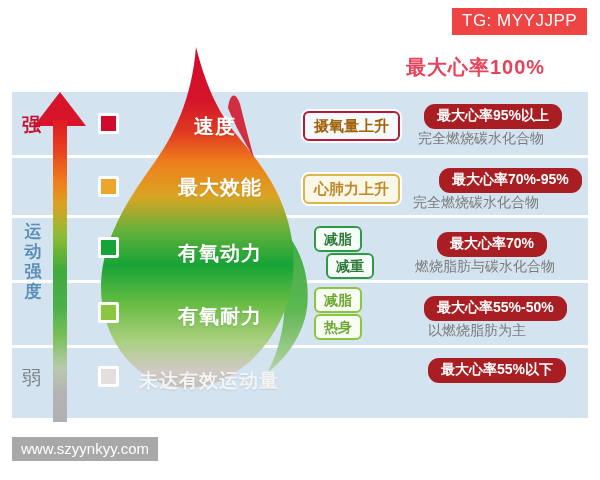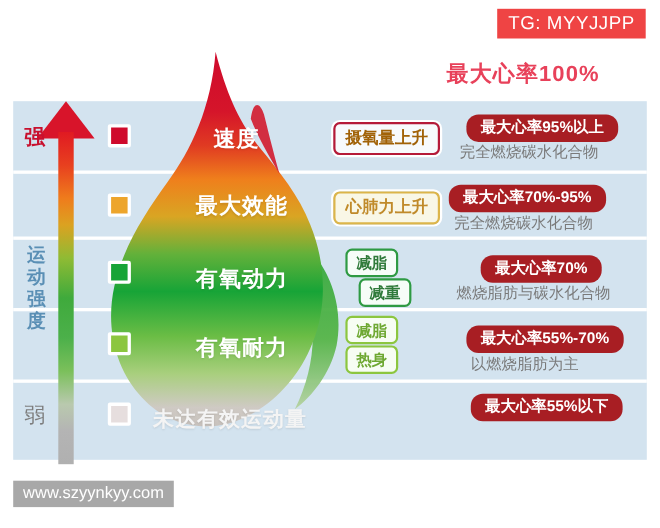--- a/index.html
+++ b/index.html
@@ -229,24 +229,24 @@
 
 <div class="tag tag-green" style="left:314px;top:226px;">减脂</div>
 <div class="tag tag-green" style="left:326px;top:253px;">减重</div>
 
 <div class="tag tag-green-light" style="left:314px;top:287px;">减脂</div>
 <div class="tag tag-green-light" style="left:314px;top:314px;">热身</div>
 
 <div class="hr-badge" style="left:424px;top:104px;">最大心率95%以上</div>
 <div class="hr-desc" style="left:418px;top:130px;">完全燃烧碳水化合物</div>
 
-<div class="hr-badge" style="left:408px;top:168px;">最大心率70%-95%</div>
+<div class="hr-badge" style="left:439px;top:168px;">最大心率70%-95%</div>
 <div class="hr-desc" style="left:413px;top:194px;">完全燃烧碳水化合物</div>
 
 <div class="hr-badge" style="left:437px;top:232px;">最大心率70%</div>
 <div class="hr-desc" style="left:415px;top:258px;">燃烧脂肪与碳水化合物</div>
 
-<div class="hr-badge" style="left:424px;top:296px;">最大心率55%-70%</div>
+<div class="hr-badge" style="left:424px;top:296px;">最大心率55%-50%</div>
 <div class="hr-desc" style="left:428px;top:322px;">以燃烧脂肪为主</div>
 
 <div class="hr-badge" style="left:428px;top:358px;">最大心率55%以下</div>
 
 <div class="site-watermark">www.szyynkyy.com</div>
 
 </body></html>

